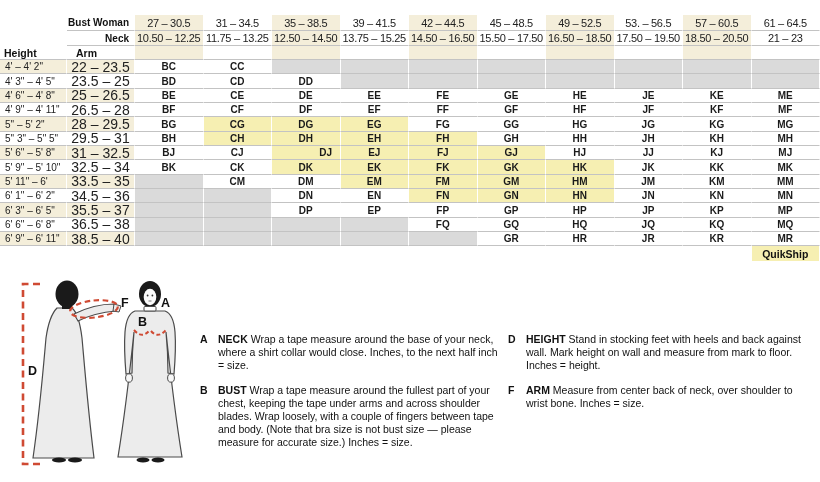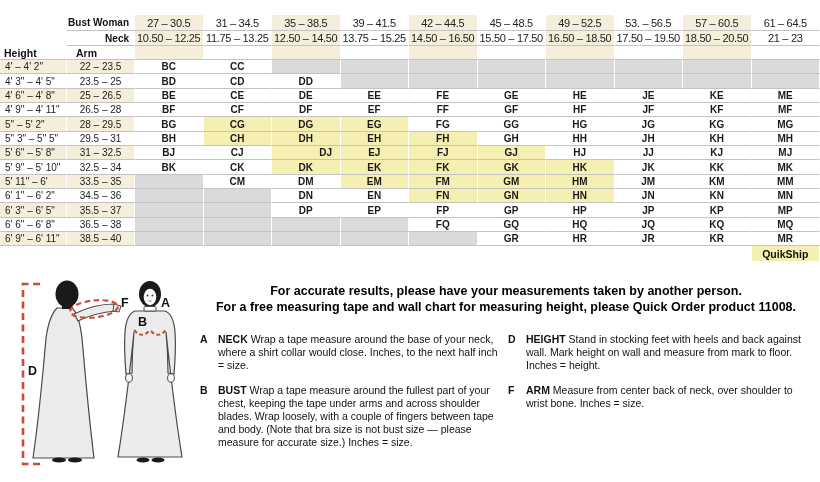--- a/index.html
+++ b/index.html
@@ -25,21 +25,21 @@
   .hdr{font-weight:400;font-size:11px;letter-spacing:-.3px;color:#222;}
   .code{font-weight:700;font-size:10px;color:#1a1a1a;}
   .empty{background:#dadada;}
   .qs{background:#f6efb2;}
   .fits{grid-column:1;grid-row:1/3;background:#eae3cd;font-weight:700;font-size:11px;}
   .bustlab{grid-column:2;grid-row:1;justify-content:flex-end;padding-right:5px;font-weight:700;font-size:10px;}
   .necklab{grid-column:2;grid-row:2;justify-content:flex-end;padding-right:5px;font-weight:700;font-size:10px;}
   .heightlab{grid-column:1;grid-row:3;justify-content:flex-start;padding-left:4px;font-weight:700;font-size:10.5px;}
   .armlab{grid-column:2;grid-row:3;justify-content:flex-start;padding-left:9px;font-weight:700;font-size:10.5px;}
   .ht{justify-content:flex-start;padding-left:5px;font-size:10px;color:#222;}
-  .ar{font-size:10px;color:#222;}
+  .ar{font-size:14px;color:#222;}
   .qs-label{grid-column:12;grid-row:17;background:#f6efb2;font-weight:700;font-size:10.5px;border-bottom:none;}
 
   
   #notice{position:absolute;left:195px;top:284px;width:622px;text-align:center;
     font-size:12.5px;font-weight:700;line-height:15.5px;color:#000;}
   #col-left{position:absolute;left:200px;top:333px;width:302px;}
   #col-right{position:absolute;left:508px;top:333px;width:308px;}
   .instr{display:flex;margin-bottom:12px;font-size:10.5px;line-height:13px;color:#111;}
   .instr .letter{width:18px;font-weight:700;flex-shrink:0;}
   .instr .term{font-weight:700;}
@@ -288,24 +288,20 @@
 
       <g font-family="Liberation Sans, sans-serif" font-size="12.5" font-weight="bold" fill="#111">
         <text x="24" y="95">D</text>
         <text x="117" y="27">F</text>
         <text x="157" y="27">A</text>
         <text x="134" y="46">B</text>
       </g>
     </svg>
   </div>
 
-  <div id="notice">
-    <div>For accurate results, please have your measurements taken by another person.</div>
-    <div>For a free measuring tape and wall chart for measuring height, please Quick Order product 11008.</div>
-  </div>
 
   <div id="col-left">
     <div class="instr">
       <span class="letter">A</span>
       <span><span class="term">NECK</span><span> Wrap a tape measure around the base of your neck, where a shirt collar would close. Inches, to the next half inch = size.</span></span>
     </div>
     <div class="instr">
       <span class="letter">B</span>
       <span><span class="term">BUST</span><span> Wrap a tape measure around the fullest part of your chest, keeping the tape under arms and across shoulder blades. Wrap loosely, with a couple of fingers between tape and body. (Note that bra size is not bust size — please measure for accurate size.) Inches = size.</span></span>
     </div>

